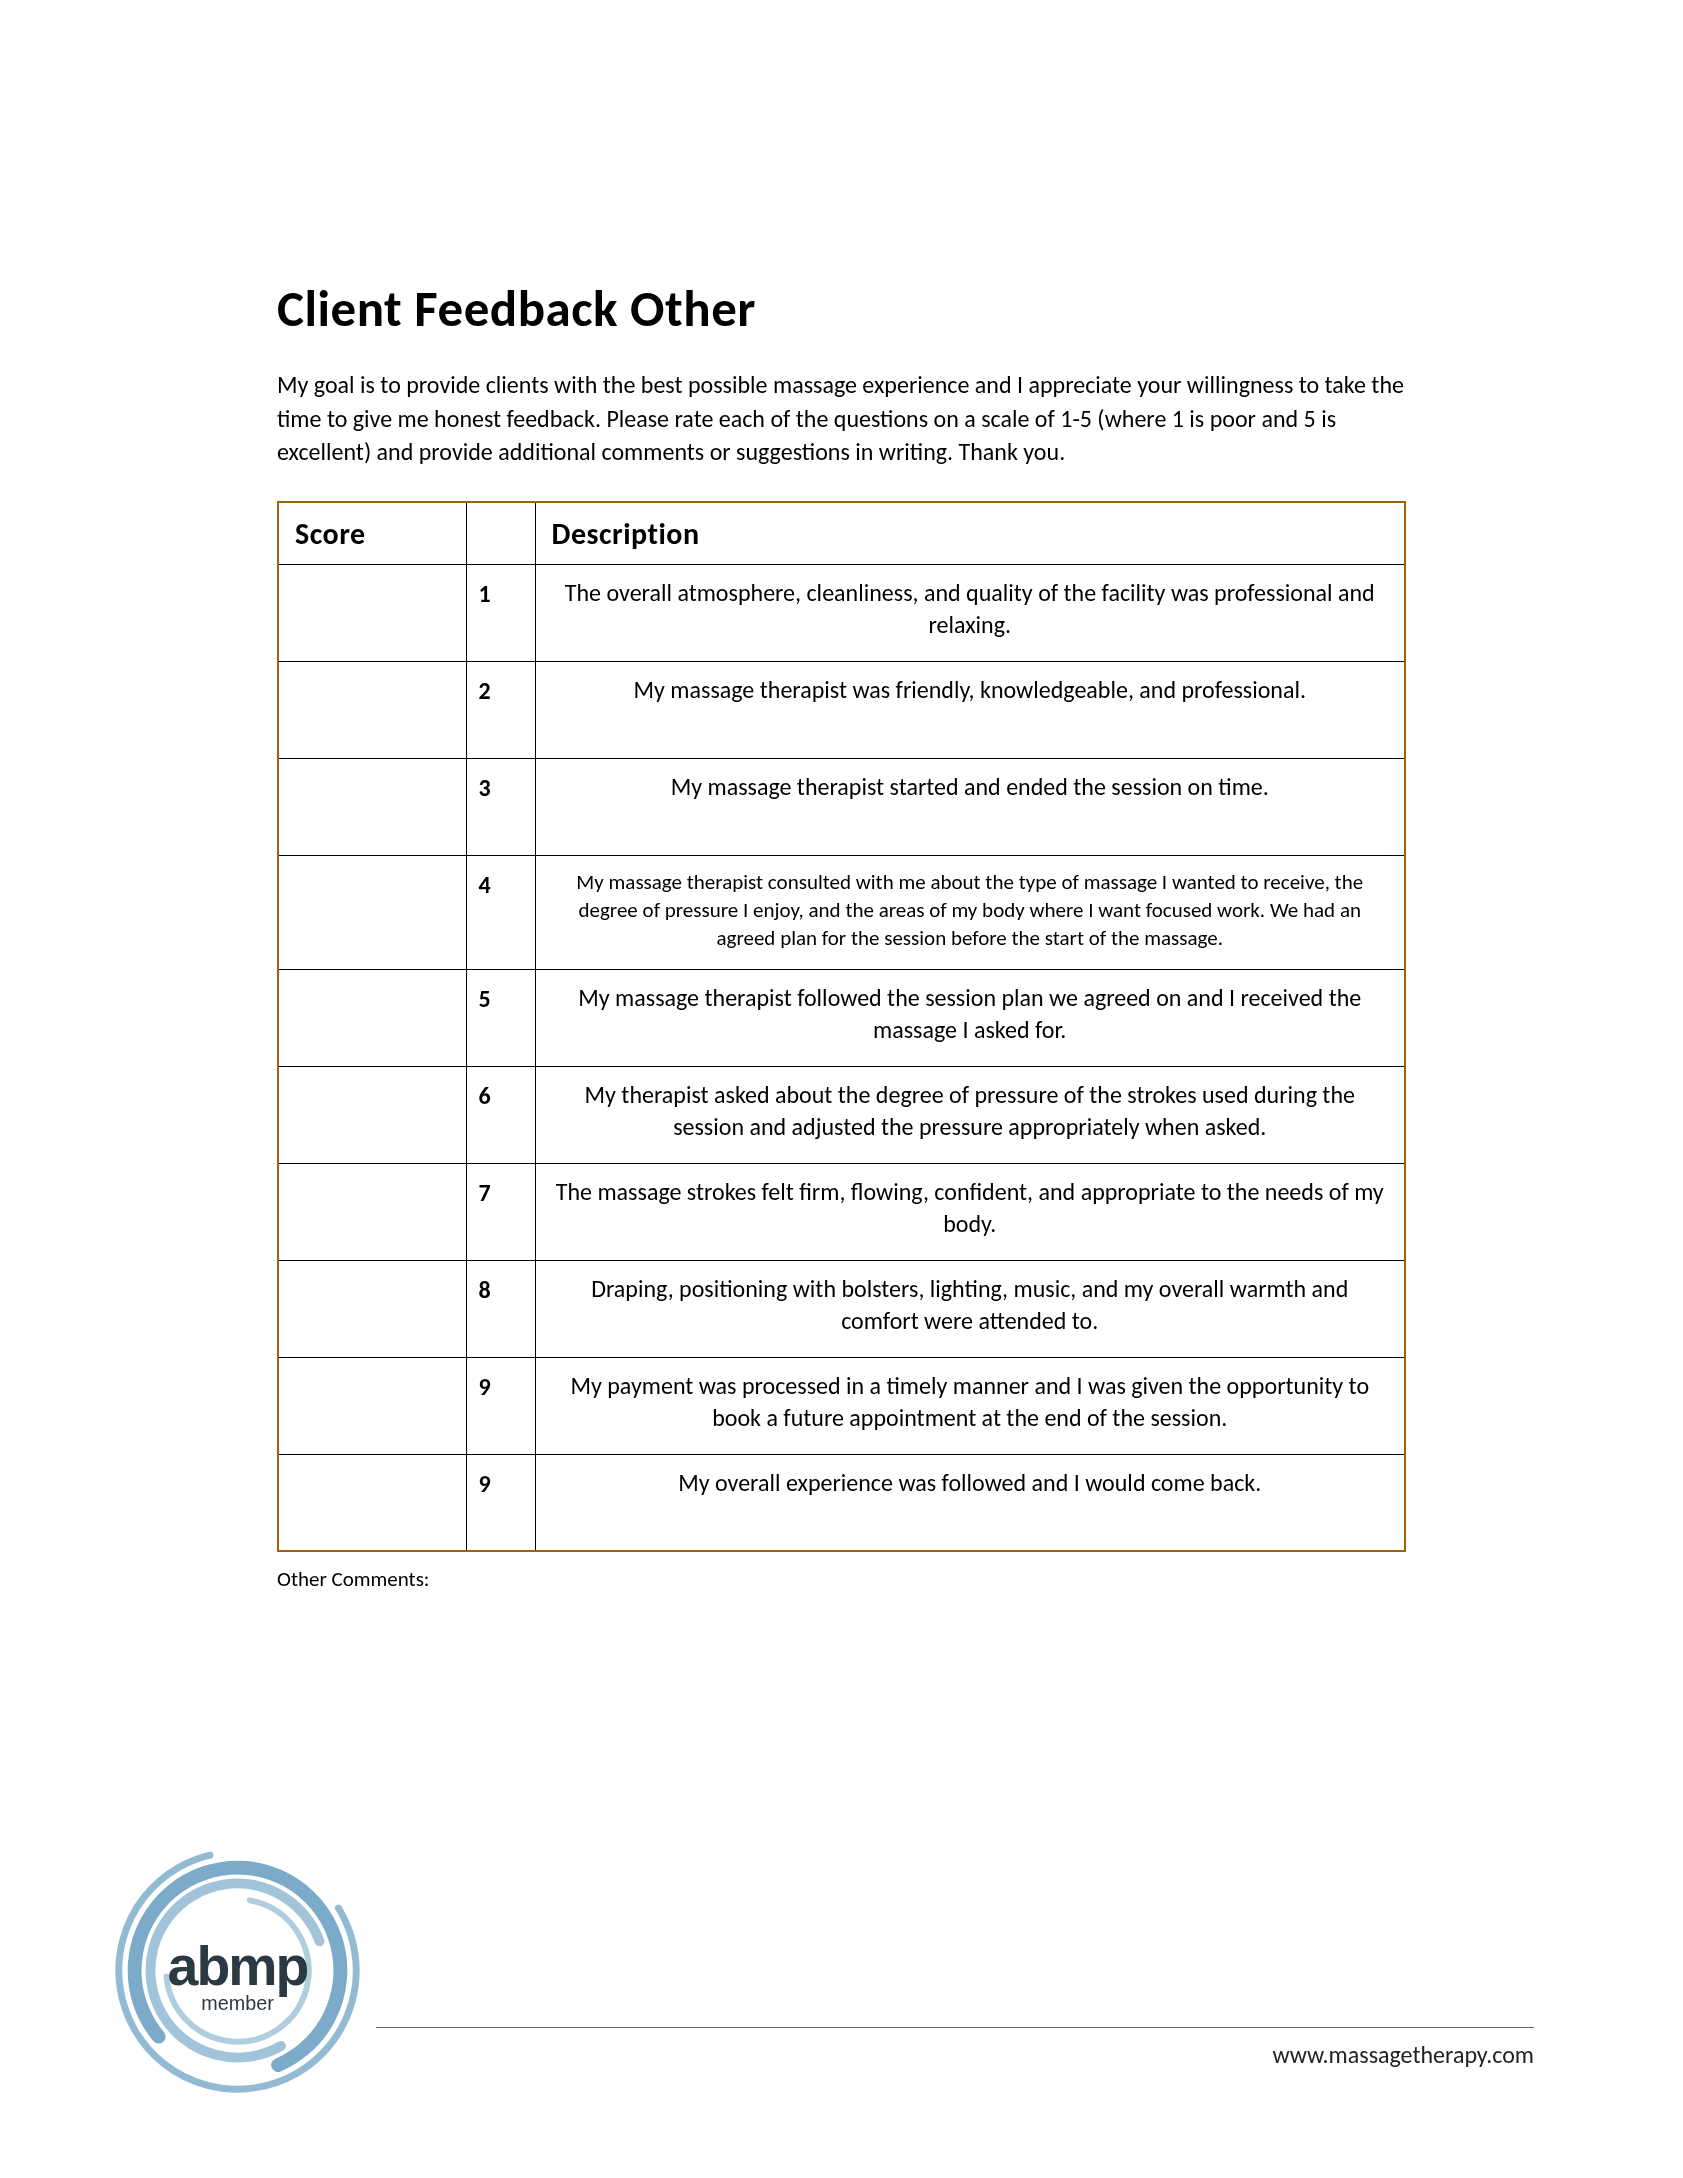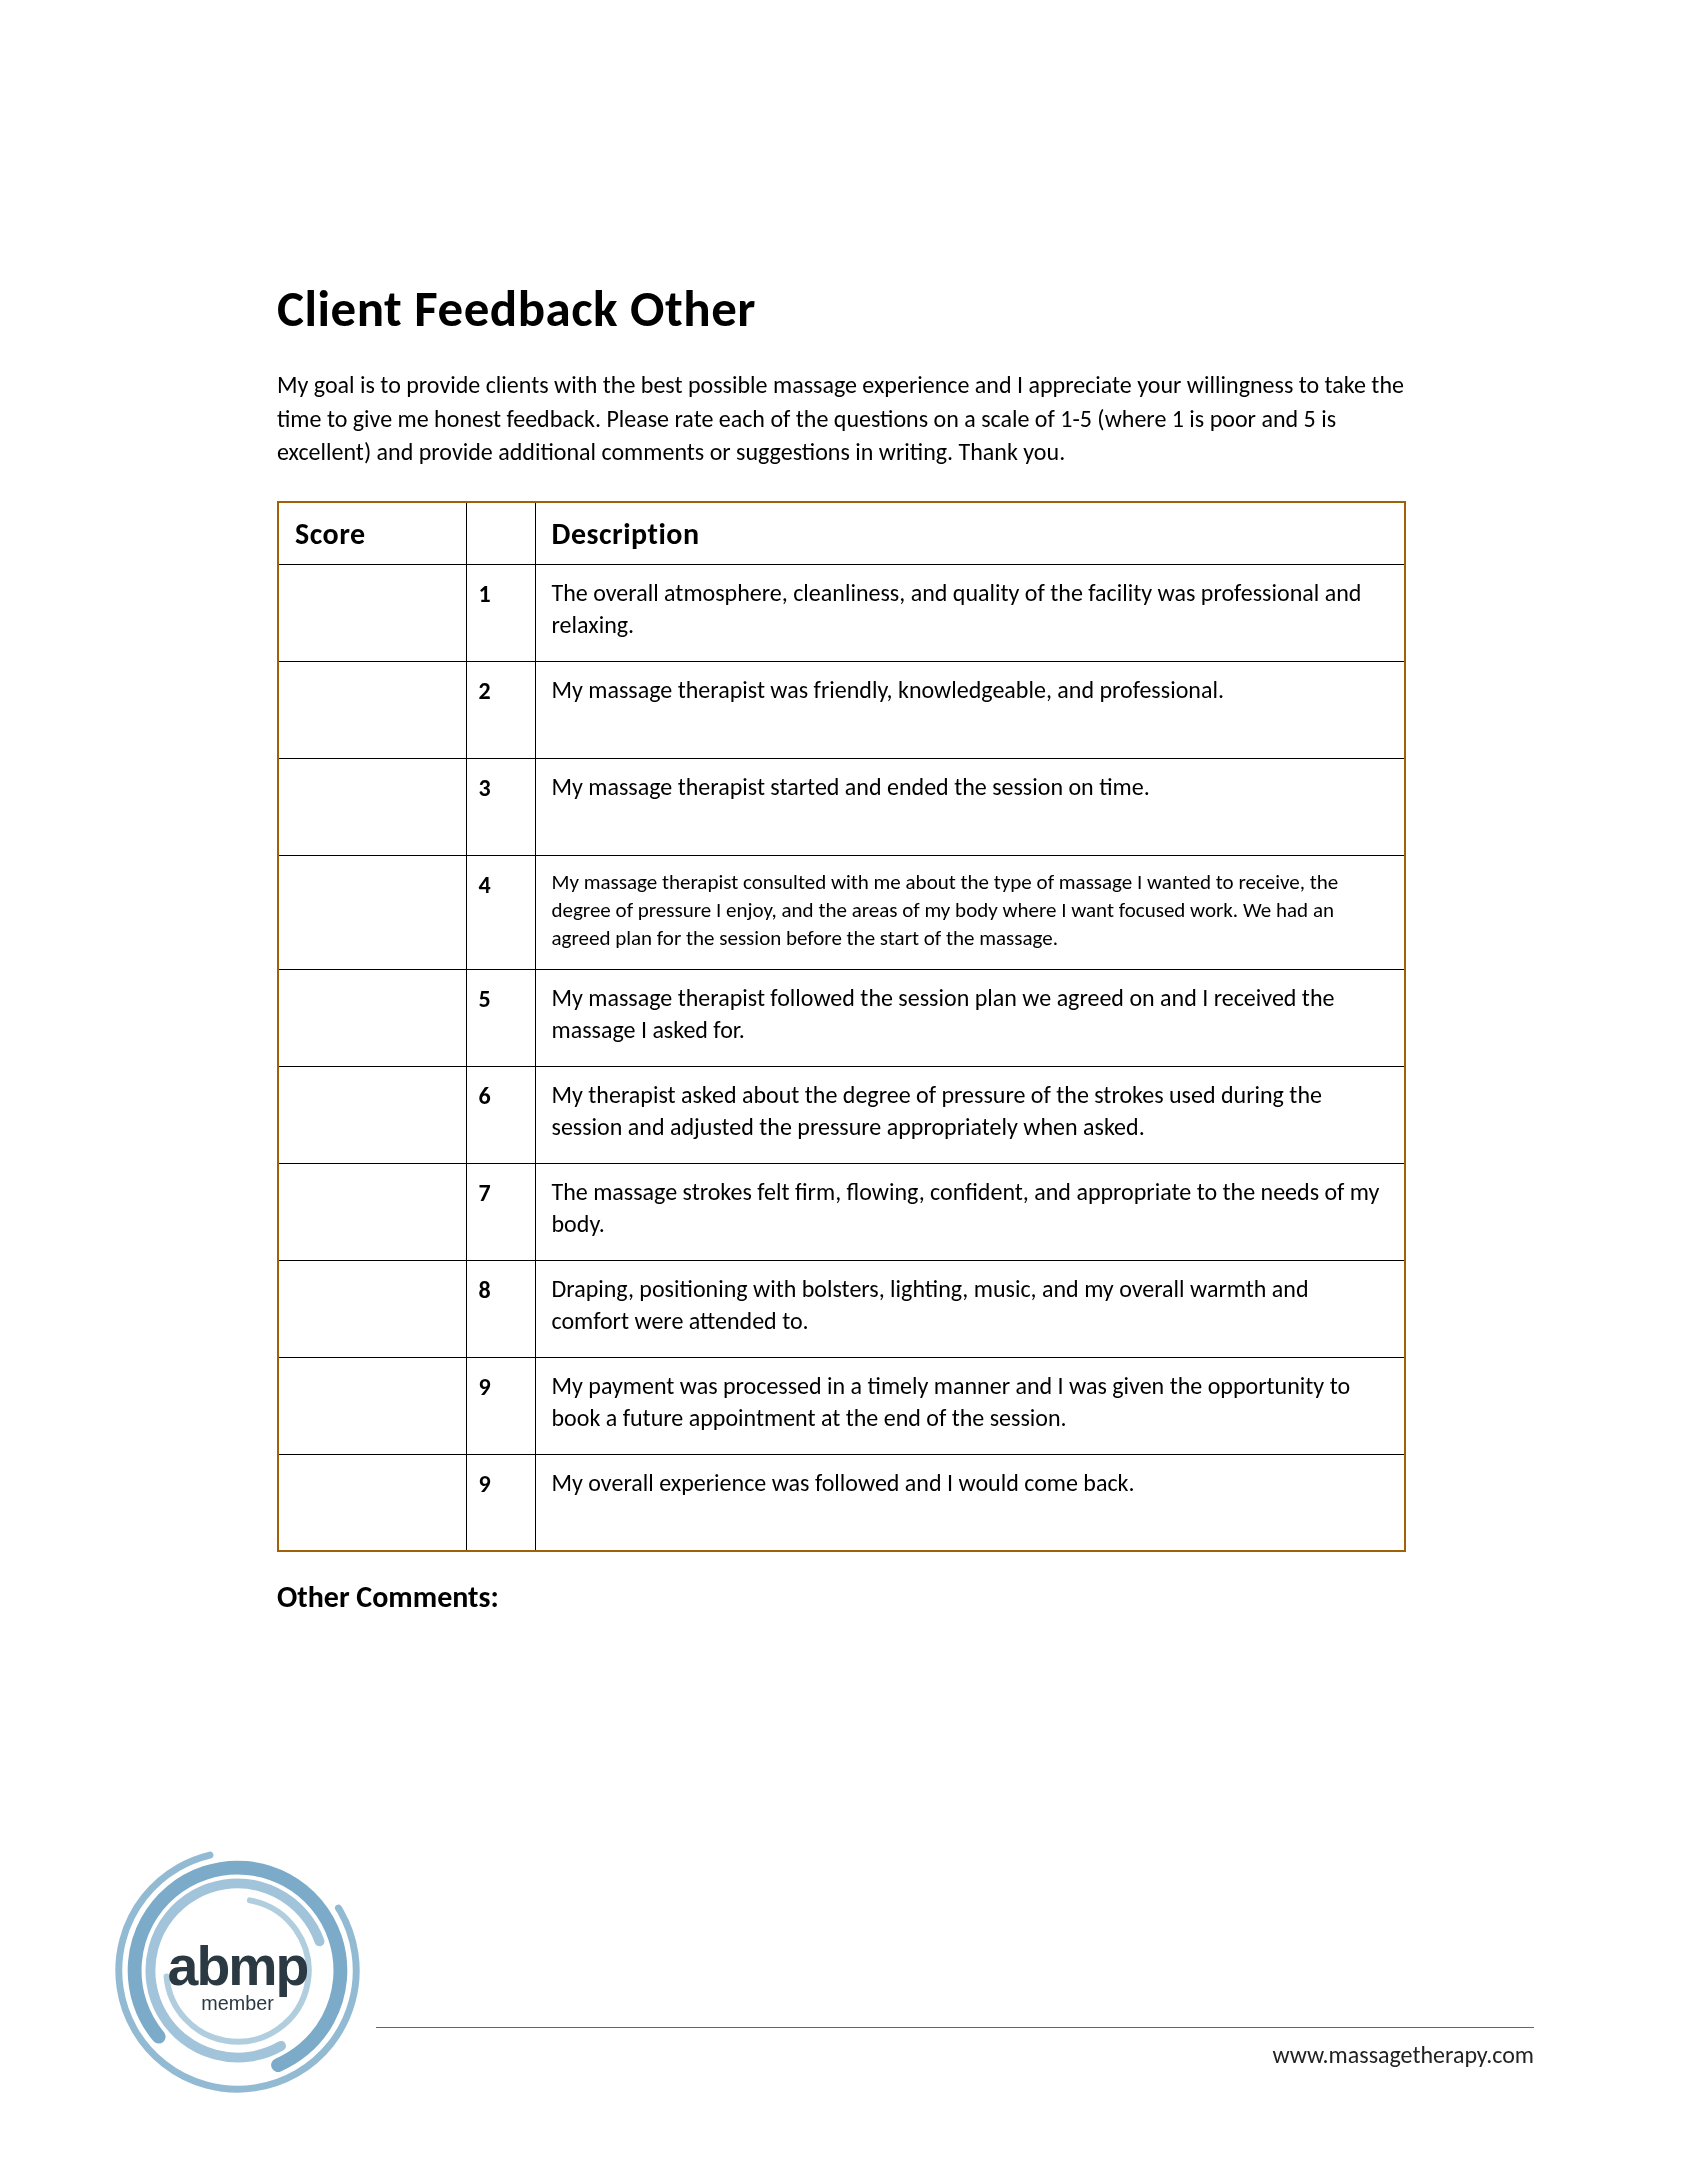--- a/index.html
+++ b/index.html
@@ -58,32 +58,33 @@
     td.num-cell {
       font-weight: 700;
       font-size: 24px;
       padding: 14px 12px;
     }
     td.desc-cell {
       font-size: 24px;
       line-height: 1.35;
       font-weight: 300;
       padding: 12px 16px 16px 16px;
+      text-align: center;
     }
     tr td {
       height: 97px;
     }
     tr.row-4 td.desc-cell {
       font-size: 21px;
       margin-left: 18px;
     }
     .other-comments {
-      font-weight: 700;
-      font-size: 30px;
-      margin-top: 26px;
+      font-weight: 400;
+      font-size: 21px;
+      margin-top: 14px;
     }
     .footer {
       position: absolute;
       bottom: 109px;
       left: 0;
       right: 0;
       padding: 0 149px 0 99px;
     }
     .footer-line {
       border: none;

